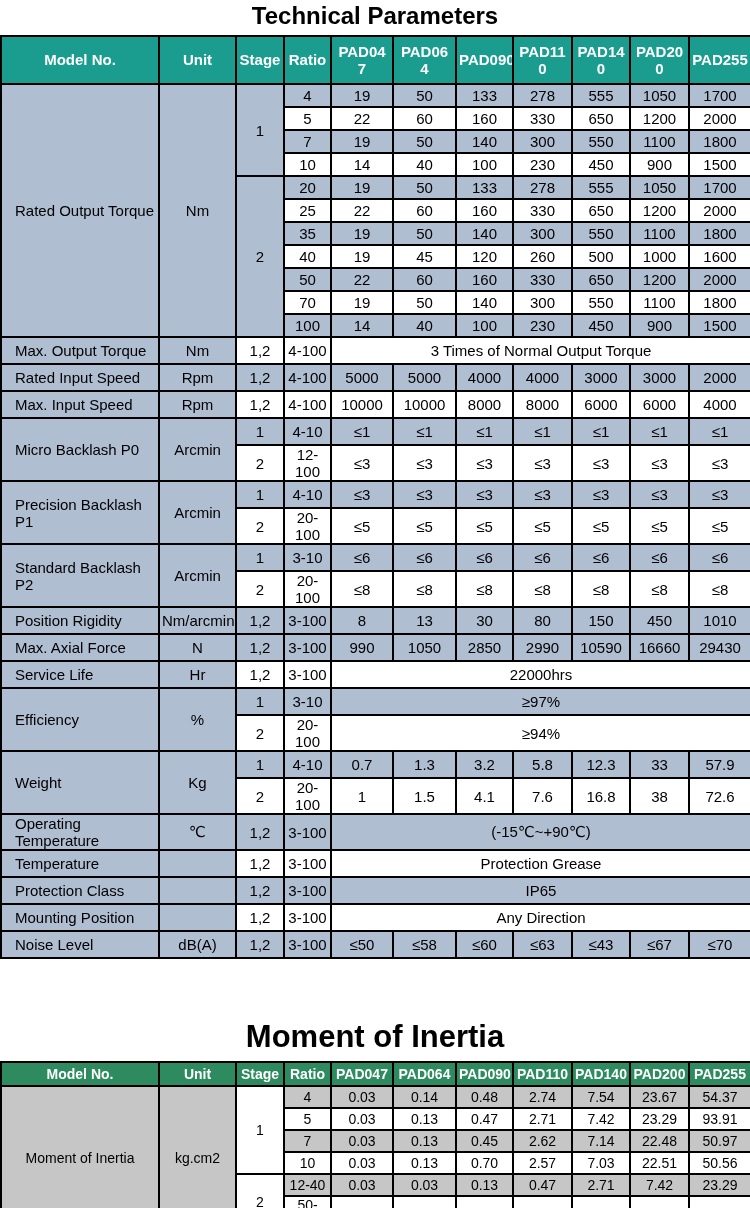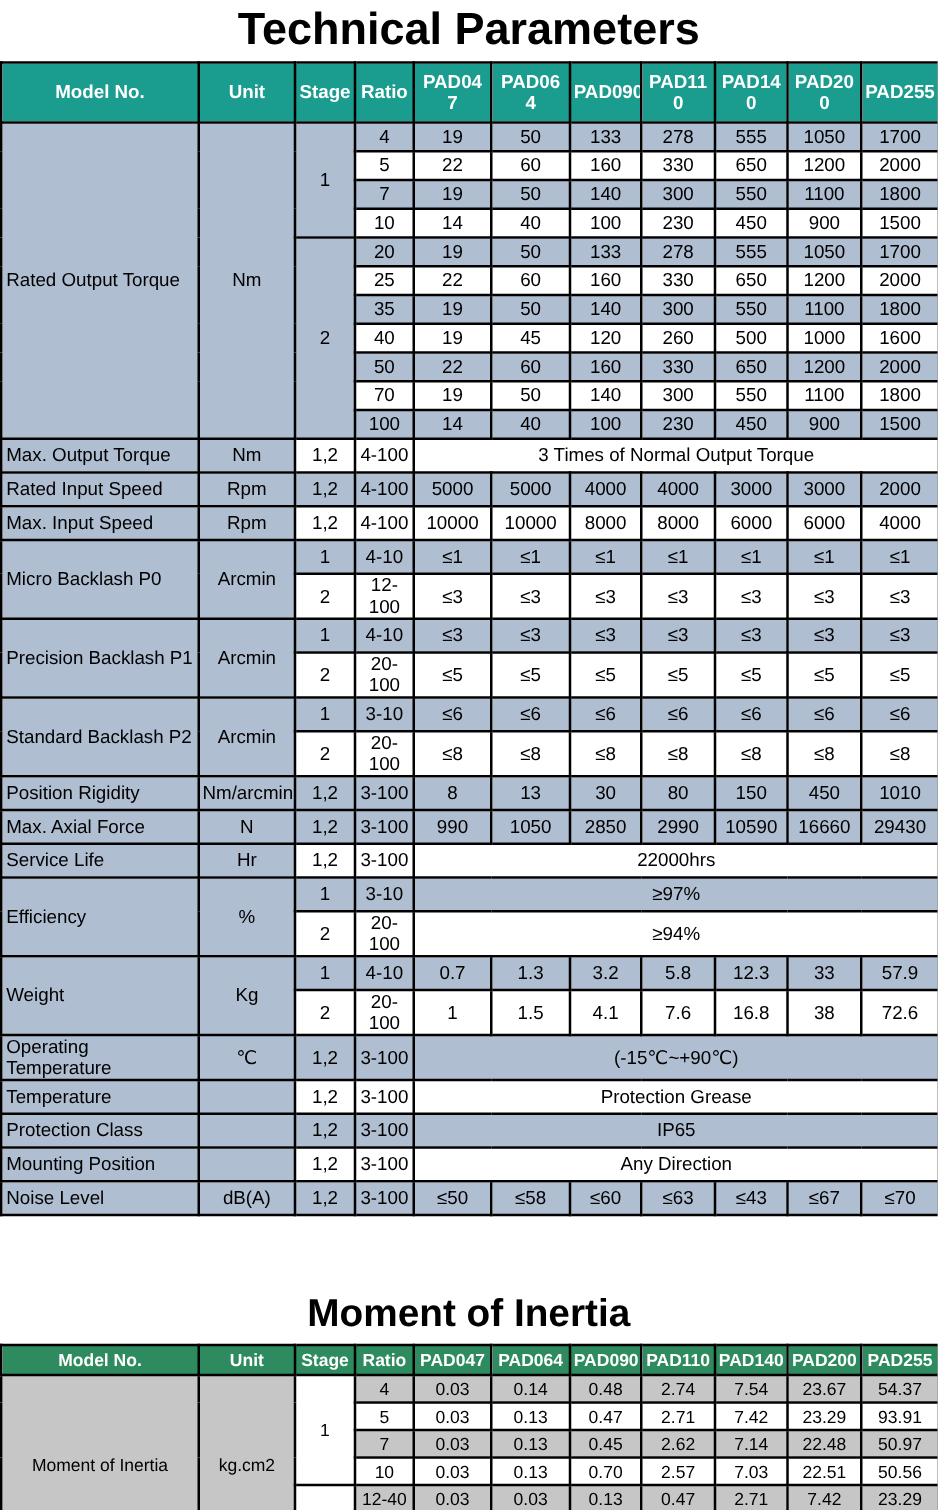--- a/index.html
+++ b/index.html
@@ -11,21 +11,21 @@
   }
   *{box-sizing:border-box;}
   html,body{margin:0;padding:0;background:#fff;}
   body{
     width:750px;
     font-family:"Liberation Sans","DejaVu Sans",sans-serif;
     color:#000;
   }
   h1.title{
     text-align:center;
-    font-size:36px;
+    font-size:24px;
     font-weight:bold;
     margin:2px 0 5px 0;
     letter-spacing:0px;
     color:#000;
   }
   h1.title2{
     margin-top:60px;
     margin-bottom:6px;
     font-size:31px;
   }
@@ -50,21 +50,21 @@
     font-size:15px;
     white-space:pre-line;
     line-height:1.15;
     height:48px;
   }
   table.t1 td{font-size:15px;}
   table.t1 tr{height:27px;}
   table.t1 tr.h23{height:23px;}
   table.t1 td.lbl{
     text-align:left;
-    padding-left:3px;
+    padding-left:13px;
     background:var(--t1-shade);
   }
   table.t1 td.fixed{background:var(--t1-shade);text-align:center;}
   table.t1 td.shade-b{background:var(--t1-shade);}
   table.t1 td.shade-w{background:#fff;}
   
   table.t2 th{
     background:var(--t2-head);
     color:#fff;
     font-weight:bold;

